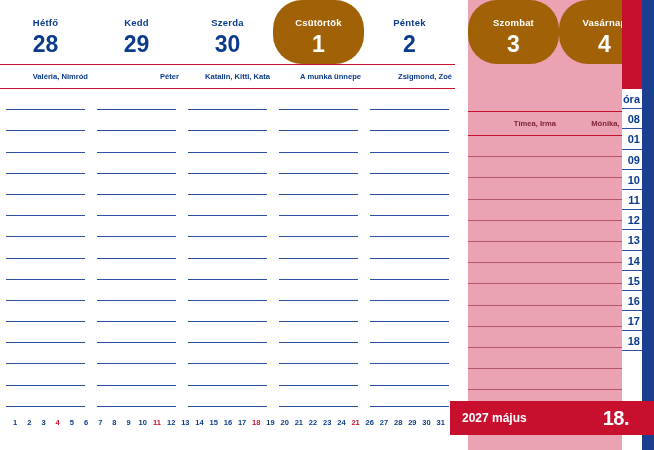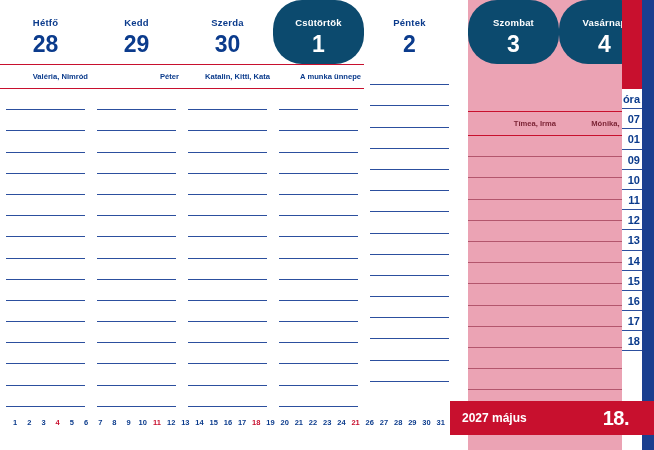--- a/index.html
+++ b/index.html
@@ -49,21 +49,21 @@
   
   .dayhead {
     height: 64px;
     box-sizing: border-box;
     padding-top: 17px;
     text-align: center;
     position: relative;
   }
   .daycol.holiday .dayhead,
   .daycol.weekend .dayhead {
-    background: #0c4a6e;
+    background: #a16207;
     border-radius: 29px;
   }
   .dayname {
     font-size: 9.5px;
     font-weight: bold;
     color: #0b3b8c;
     letter-spacing: .2px;
     line-height: 12px;
   }
   .daycol.holiday .dayname,
@@ -341,20 +341,23 @@
         <div class="rule"></div>
       </div>
       <div class="footstrip"></div>
     </div>
 
     <div class="daycol">
       <div class="dayhead">
         <div class="dayname">Péntek</div>
         <div class="daynum">2</div>
       </div>
+      <div class="namedayband">
+        <span class="namedaytext">Zsigmond, Zoé</span>
+      </div>
       <div class="rules">
         <div class="rule"></div>
         <div class="rule"></div>
         <div class="rule"></div>
         <div class="rule"></div>
         <div class="rule"></div>
         <div class="rule"></div>
         <div class="rule"></div>
         <div class="rule"></div>
         <div class="rule"></div>
@@ -429,21 +432,21 @@
         <div class="rule"></div>
       </div>
       <div class="footstrip"></div>
     </div>
   </div>
 
   <div class="hourcol">
     <div class="hourhead"></div>
     <div class="hourlist">
       <div class="hourcell">óra</div>
-      <div class="hourcell">07</div>
+      <div class="hourcell">08</div>
       <div class="hourcell">01</div>
       <div class="hourcell">09</div>
       <div class="hourcell">10</div>
       <div class="hourcell">11</div>
       <div class="hourcell">12</div>
       <div class="hourcell">13</div>
       <div class="hourcell">14</div>
       <div class="hourcell">15</div>
       <div class="hourcell">16</div>
       <div class="hourcell">17</div>

